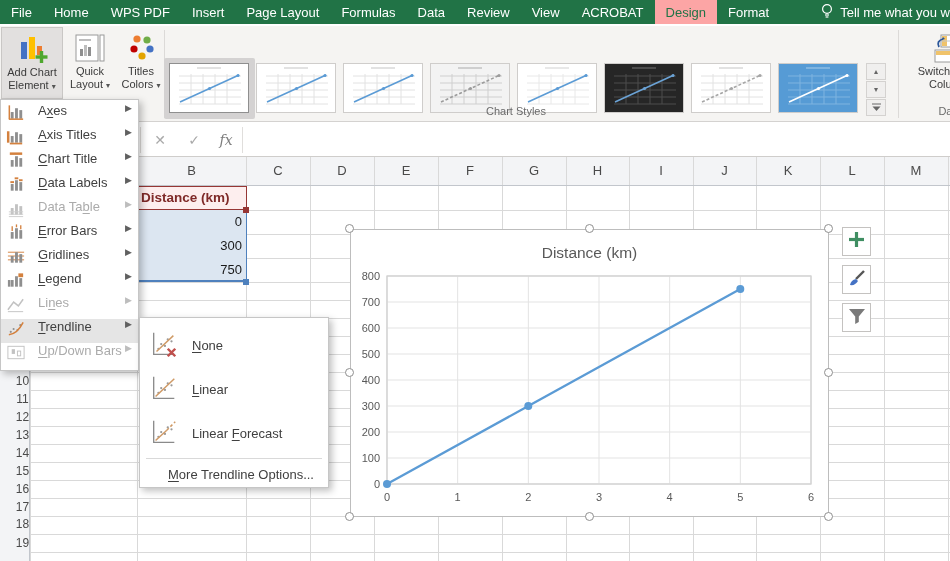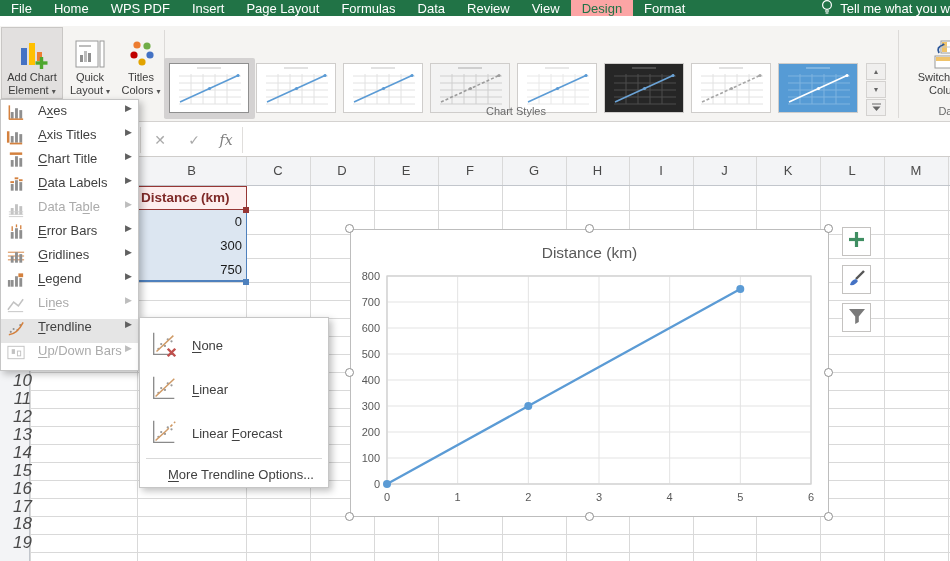--- a/index.html
+++ b/index.html
@@ -1,33 +1,33 @@
 <!DOCTYPE html>
 <html><head>
 <meta charset="utf-8">
 <style>
   * { margin:0; padding:0; box-sizing:border-box; }
   html,body { width:950px; height:561px; overflow:hidden; background:#fff;
     font-family:"Liberation Sans", sans-serif; }
   #app { position:relative; width:950px; height:561px; }
 
   
-  #tabbar { position:absolute; left:0; top:0; width:950px; height:16px;
+  #tabbar { position:absolute; left:0; top:0; width:950px; height:24px;
     background:#217346; display:flex; align-items:stretch; }
   .tab { color:#fff; font-size:13px; padding:0 11px; display:flex; align-items:center;
     white-space:nowrap; cursor:default; }
   .tab.active { background:#fca5a5; color:#217346; }
   #tellme { margin-left:auto; display:flex; align-items:center; gap:6px; color:#fff;
     font-size:13px; white-space:nowrap; overflow:hidden; padding-left:8px; }
 
   
   #ribbon { position:absolute; left:0; top:26px; width:950px; height:96px;
     background:#f5f4f2; border-bottom:1px solid #d4d2d0; }
   .big-btn { position:absolute; top:1px; height:72px; display:flex; flex-direction:column;
-    align-items:center; padding-top:10px; font-size:11px; line-height:13px; color:#3b3b3b;
+    align-items:center; padding-top:4px; font-size:11px; line-height:13px; color:#3b3b3b;
     text-align:center; cursor:default; }
   .big-btn .bicon { height:34px; display:flex; align-items:center; }
   #btn-ace { left:1px; width:62px; background:#e2e0df; border:1px solid #c9c7c5; }
   #btn-ql  { left:65px; width:50px; }
   #btn-cc  { left:117px; width:48px; }
   .drop-arrow { font-size:8px; color:#555; }
   .ribbon-divider { position:absolute; top:4px; height:88px; width:1px; background:#dcdad8; }
   .group-label { position:absolute; top:79px; font-size:11px; color:#6a6a6a; text-align:center; }
 
   .thumb-frame { position:absolute; left:164px; top:32px; width:91px; height:61px;
@@ -49,21 +49,21 @@
   #fb-fx { font-family:"DejaVu Serif", serif; font-style:italic; color:#7c7c7c; }
   .fb-div { position:absolute; top:4px; height:26px; width:1px; background:#e0dedc; }
   #fb-input { position:absolute; left:246px; top:0; right:0; height:33px; background:#fff; }
 
   
   #sheet { position:absolute; left:0; top:157px; width:950px; height:404px; background:#fff; }
   #grid-svg { position:absolute; left:0; top:0; }
   .col-label { position:absolute; top:0; height:28px; line-height:28px; font-size:13px;
     color:#4a4a4a; text-align:center; cursor:default; }
   .row-label { position:absolute; left:0; width:45px; height:18px; line-height:18px;
-    font-size:17px; color:#4a4a4a; text-align:center; cursor:default;font-style:italic; }
+    font-size:12px; color:#4a4a4a; text-align:center; cursor:default; }
 
   #cell-b1 { position:absolute; left:137px; top:29px; width:110px; height:24px;
     background:#fdeeee; border:1px solid #963634; color:#7f2a28; font-weight:bold;
     font-size:13.5px; line-height:21px; padding-left:3px; }
   .val-cell { position:absolute; left:137px; width:110px; height:24px; background:#dce6f1;
     border-left:1px solid #4f81bd; border-right:1px solid #4f81bd; font-size:13px;
     line-height:23px; text-align:right; padding-right:4px; color:#1a1a1a; }
   .val-cell.last { border-bottom:2px solid #4f81bd; }
   .range-handle { position:absolute; width:6px; height:6px; }
 
@@ -108,20 +108,21 @@
 
     <div class="tab">File</div>
       <div class="tab">Home</div>
       <div class="tab">WPS PDF</div>
       <div class="tab">Insert</div>
       <div class="tab">Page Layout</div>
       <div class="tab">Formulas</div>
       <div class="tab">Data</div>
       <div class="tab">Review</div>
       <div class="tab">View</div>
+      <div class="tab">ACROBAT</div>
       <div class="tab active">Design</div>
       <div class="tab">Format</div>
       <div id="tellme">
       <span>
         <svg width="14" height="16" viewBox="0 0 14 16">
             <circle cx="7" cy="6" r="4.4" fill="none" stroke="#fff" stroke-width="1.2"></circle>
             <line x1="5" y1="12" x2="9" y2="12" stroke="#fff" stroke-width="1.2"></line>
             <line x1="5.6" y1="14" x2="8.4" y2="14" stroke="#fff" stroke-width="1.2"></line>
           </svg>
       </span>

